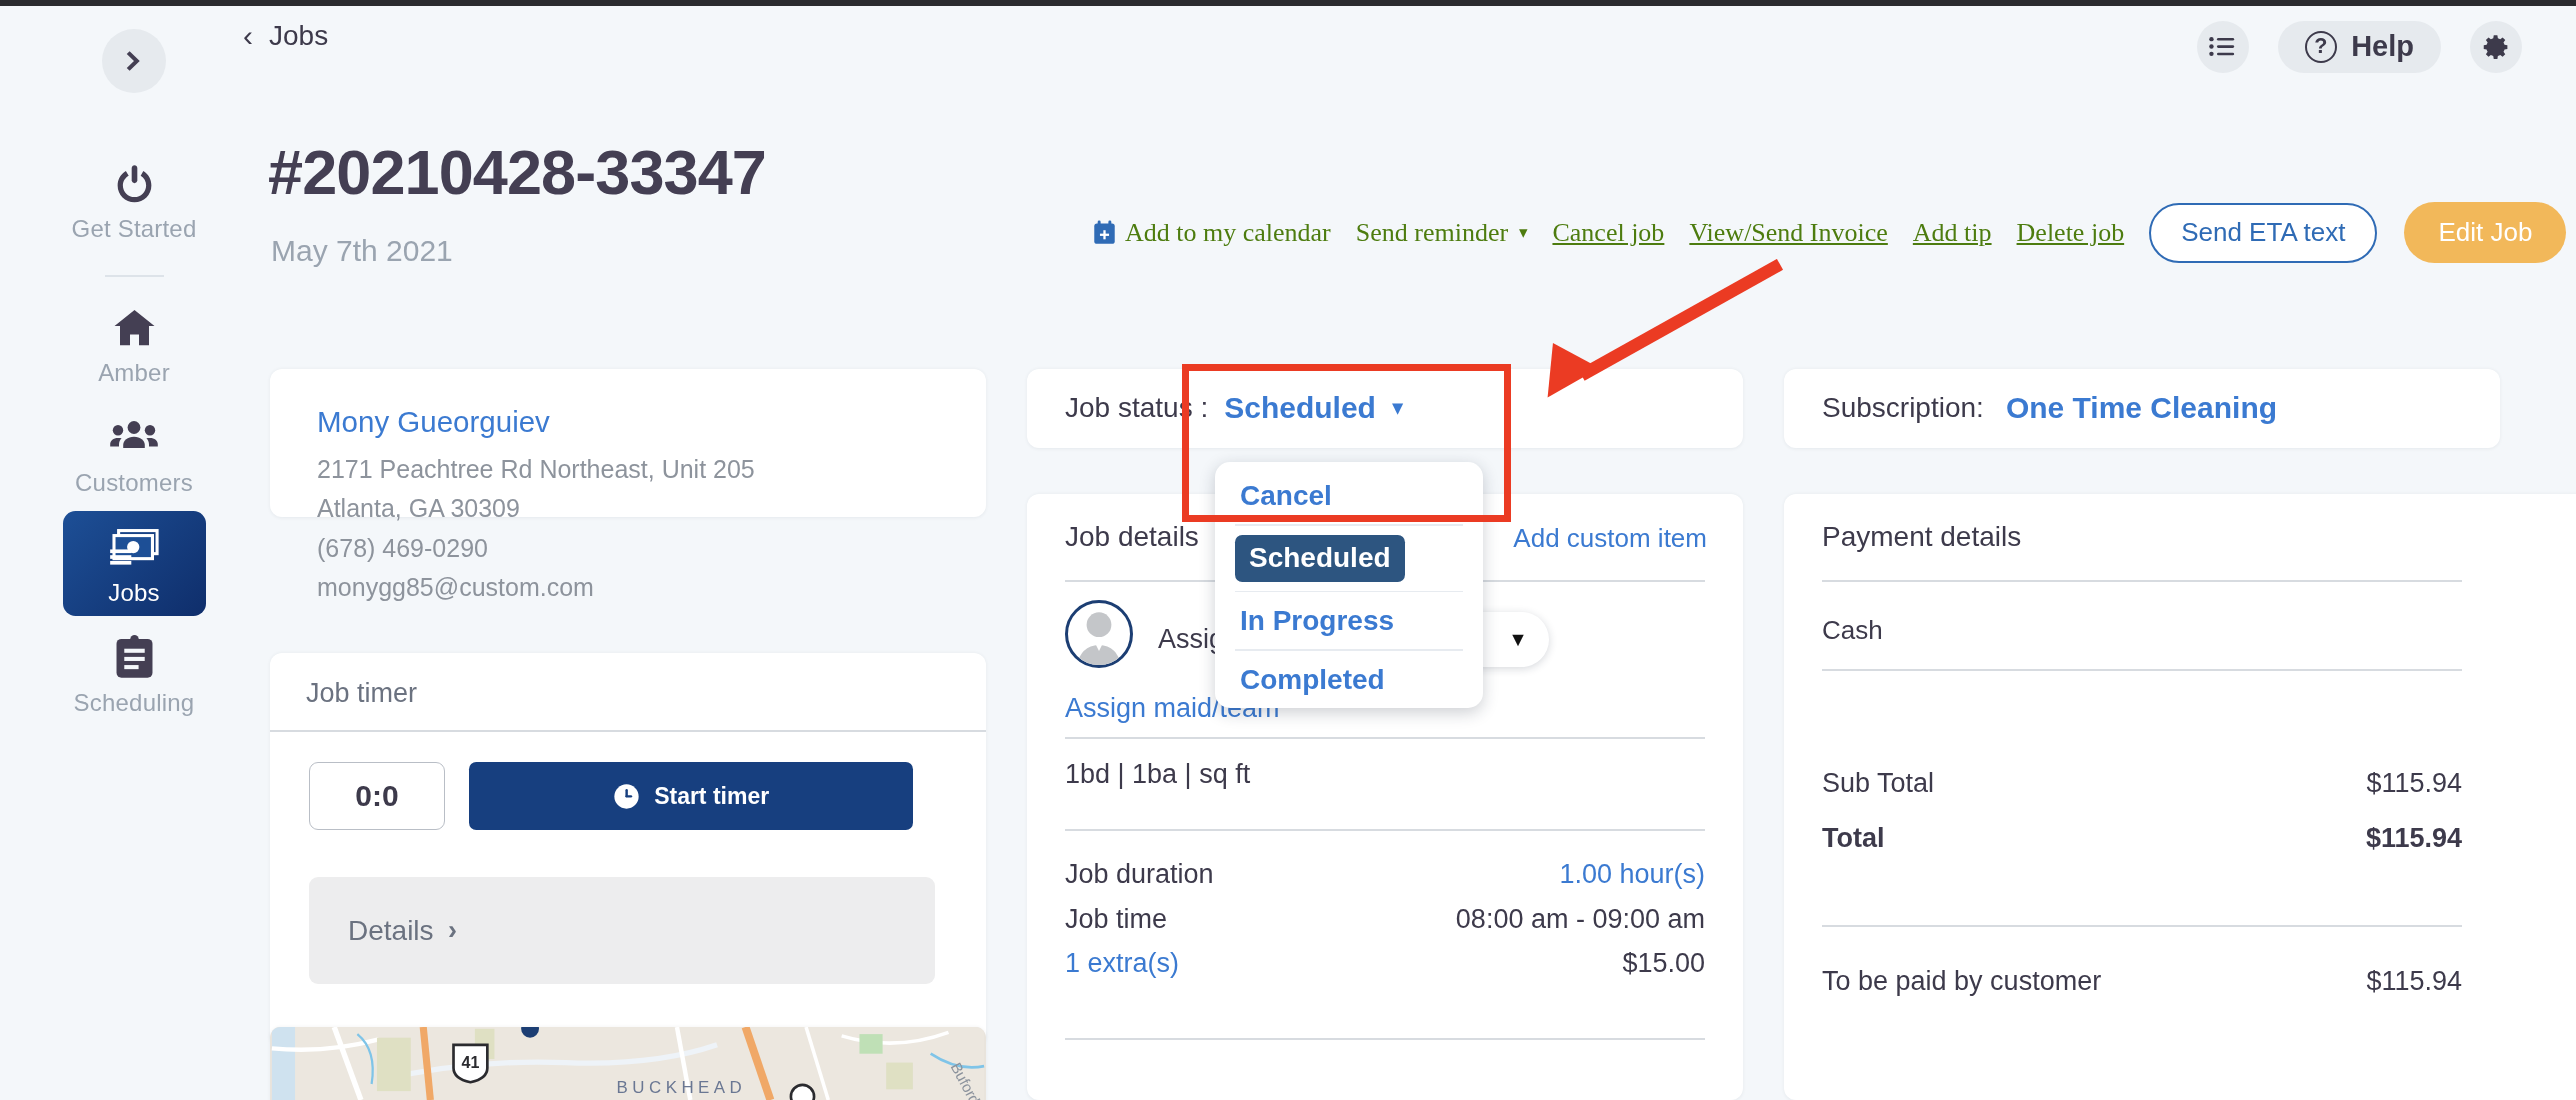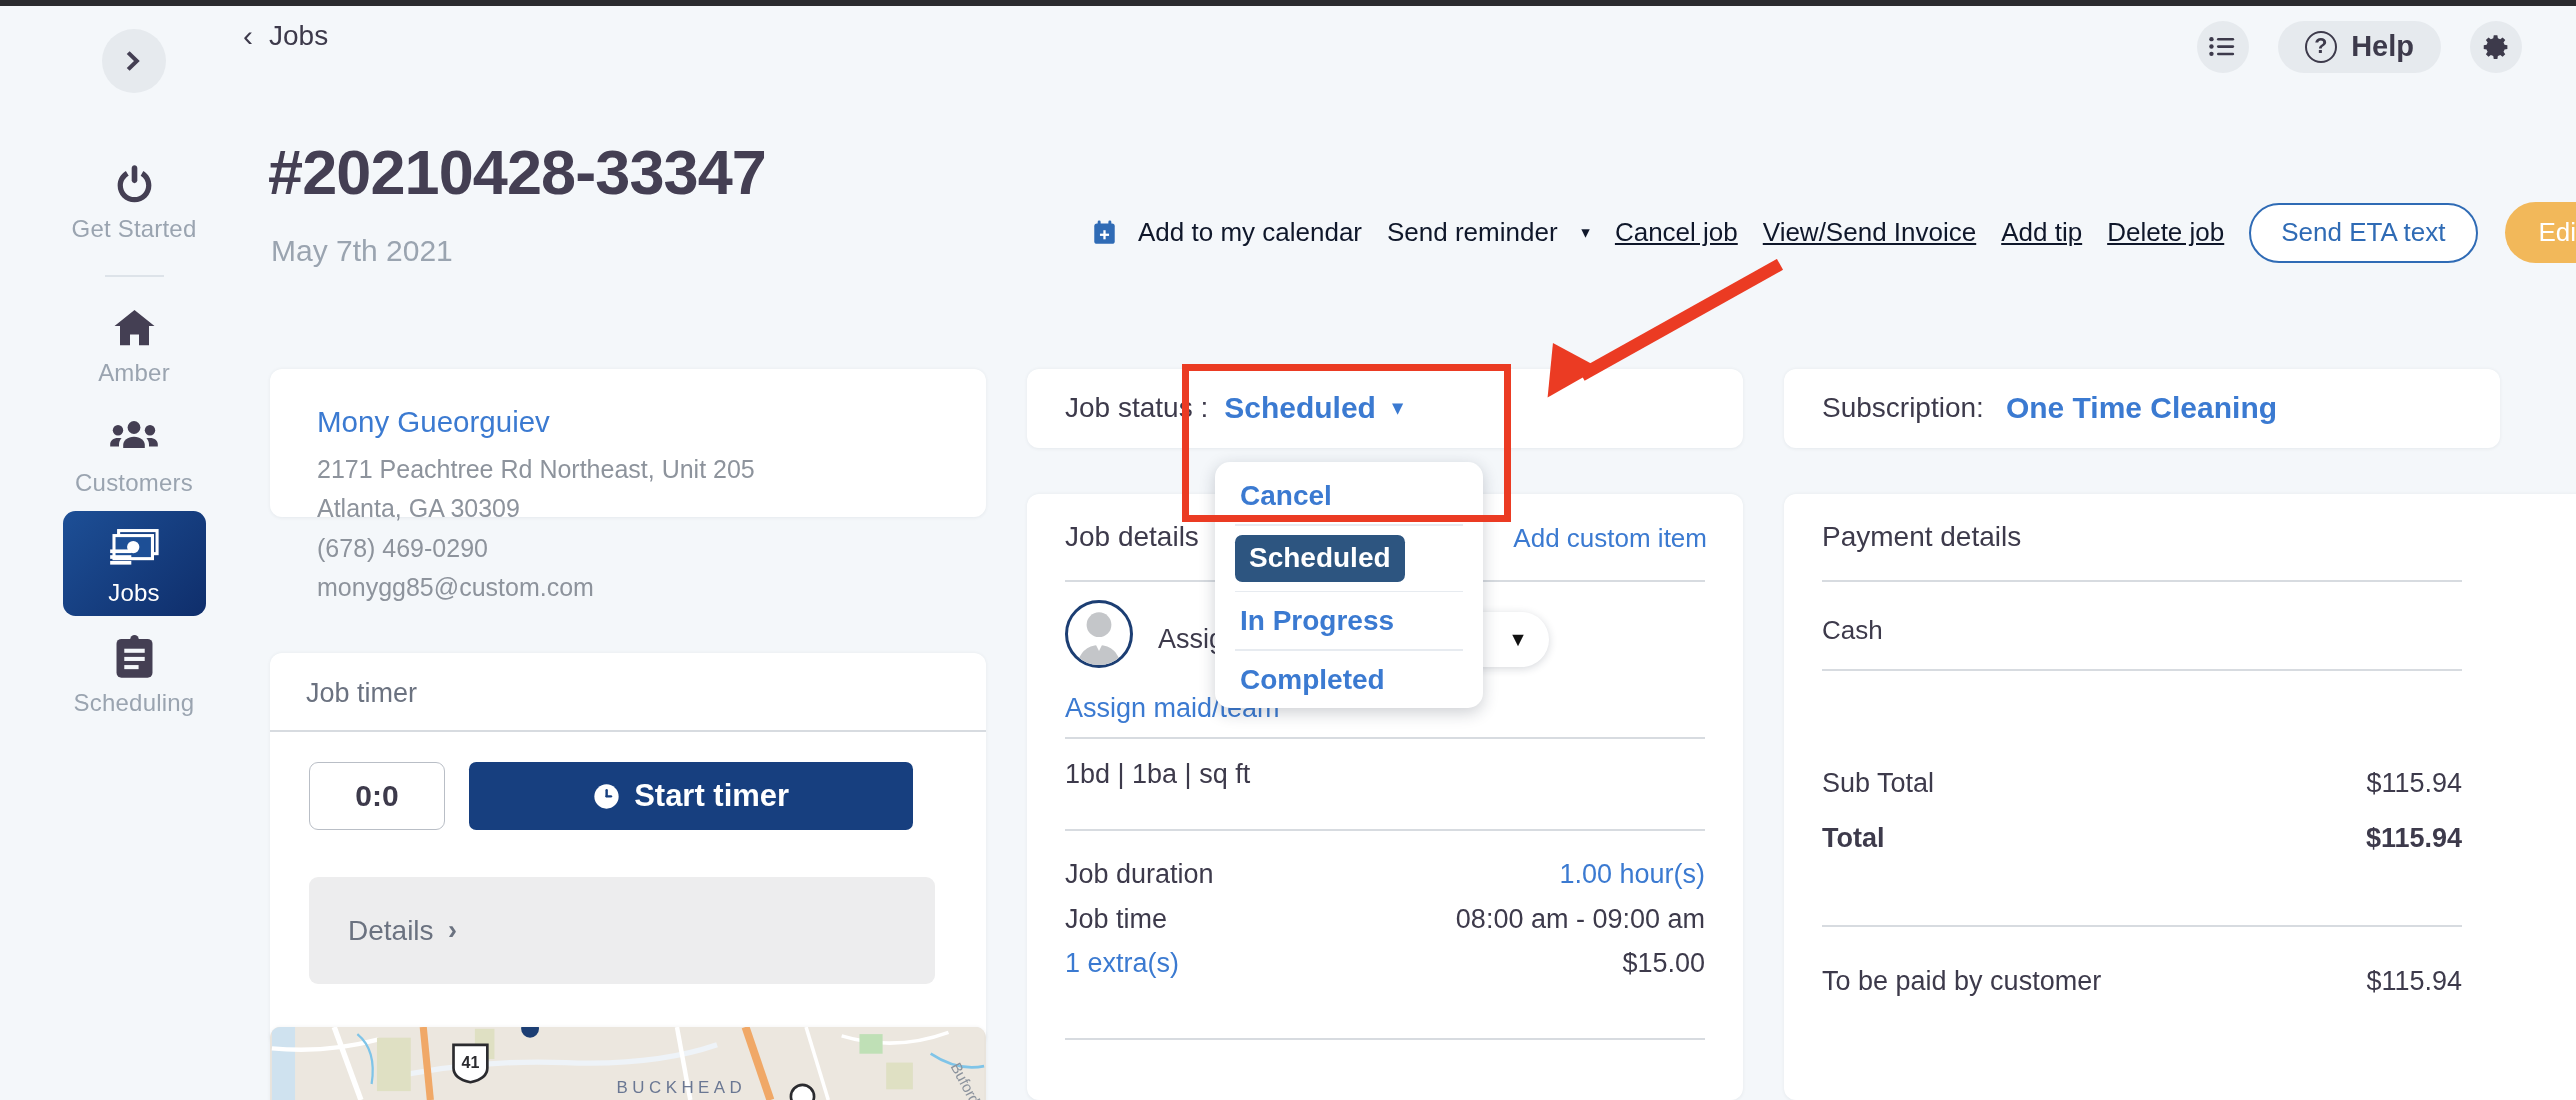--- a/index.html
+++ b/index.html
@@ -85,22 +85,22 @@
     position: absolute; top: 234px; left: 271px;
     font-size: 30px; color: #9aa4b0;
   }
 
   
   .actions {
     position: absolute; top: 202px; left: 1093px;
     display: flex; align-items: center; gap: 0;
   }
   .act-link {
-    font-size: 26px; color: #0f172a; cursor: pointer; white-space: nowrap;
-    margin-right: 25px; display: flex; align-items: center; gap: 22px;
+    font-size: 26px; color: #4d7c0f; cursor: pointer; white-space: nowrap;
+    margin-right: 25px; display: flex; align-items: center; gap: 9px; font-family: Liberation Serif, serif;
   }
   .act-link.underline { text-decoration: underline; }
   .cal-ico { width: 23px; height: 25px; }
   .caret-s { font-size: 17px; margin-left: 1.8px; }
   .btn-outline {
     border: 2.7px solid #2f6bb5; border-radius: 32px; color: #2f6bb5;
     font-size: 26px; padding: 12.5px 30px; background: #fff; cursor: pointer;
     white-space: nowrap;
   }
   .btn-amber {
@@ -126,21 +126,21 @@
   .timer-box {
     position:absolute; left: 39px; top: 109px; width: 136px; height: 68px;
     border: 1.8px solid #b9bec6; border-radius: 9px;
     display:flex; align-items:center; justify-content:center;
     font-size: 30px; font-weight: bold; color:#3d3a4b;
   }
   .start-timer {
     position:absolute; left: 199px; top: 109px; width: 444px; height: 68px;
     background:#173f7f; border-radius: 7.2px; color:#fff;
     display:flex; align-items:center; justify-content:center; gap: 14.3px;
-    font-size: 31px; font-weight: bold; cursor: pointer;
+    font-size: 23px; font-weight: bold; cursor: pointer;
   }
   .details-row {
     position:absolute; left: 39px; top: 224px; width: 626px; height: 107px;
     background:#ededee; border-radius: 9px;
     display:flex; align-items:center; padding-left: 39px; gap: 14.3px; cursor:pointer;
   }
   .details-row .dlbl { font-size: 28px; color:#6b7280; }
   .details-row .dchev { font-size: 27px; font-weight:bold; color:#6b7280; }
 
   

